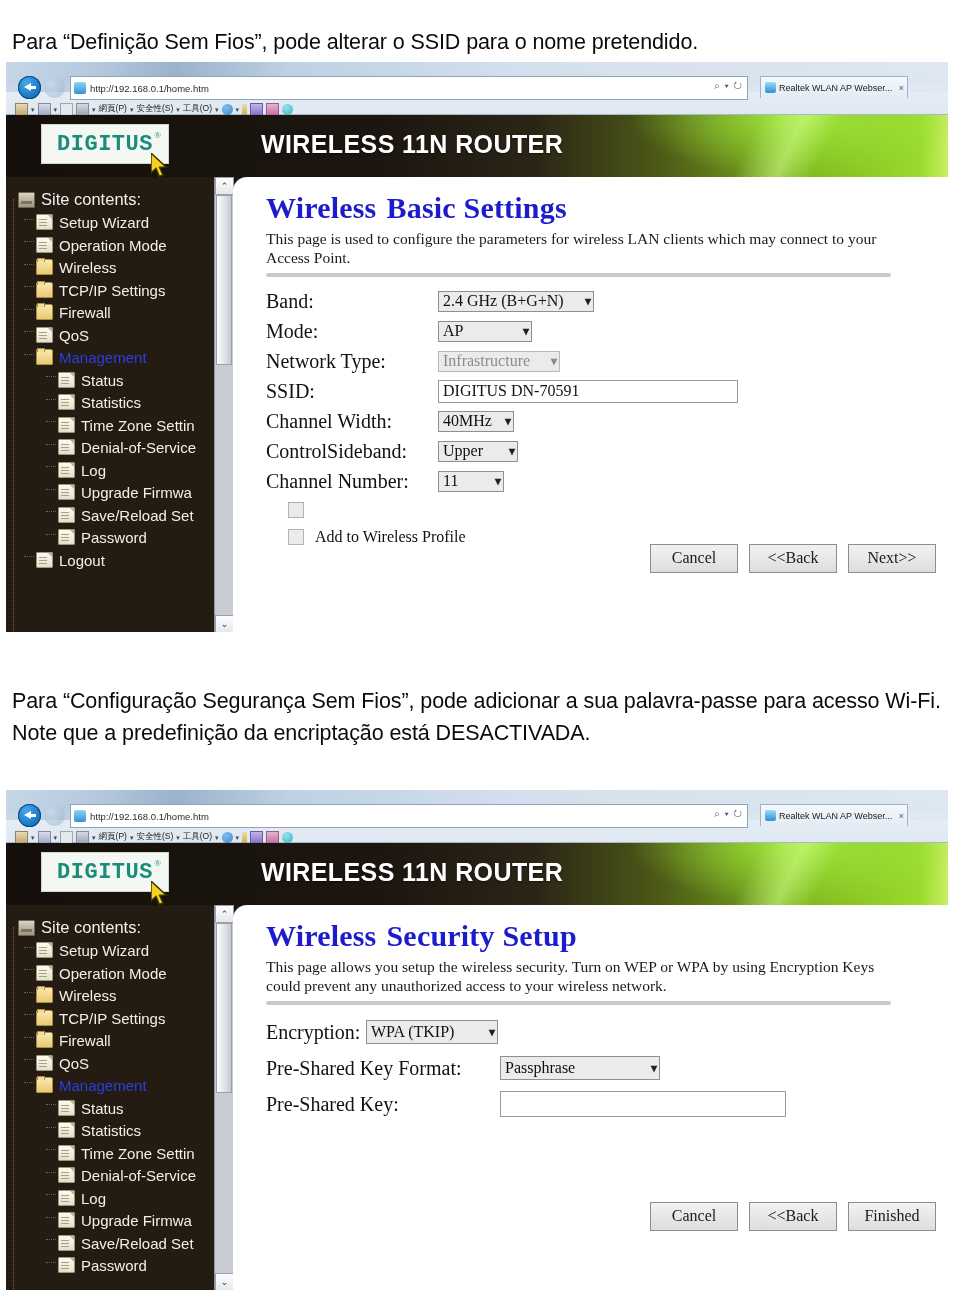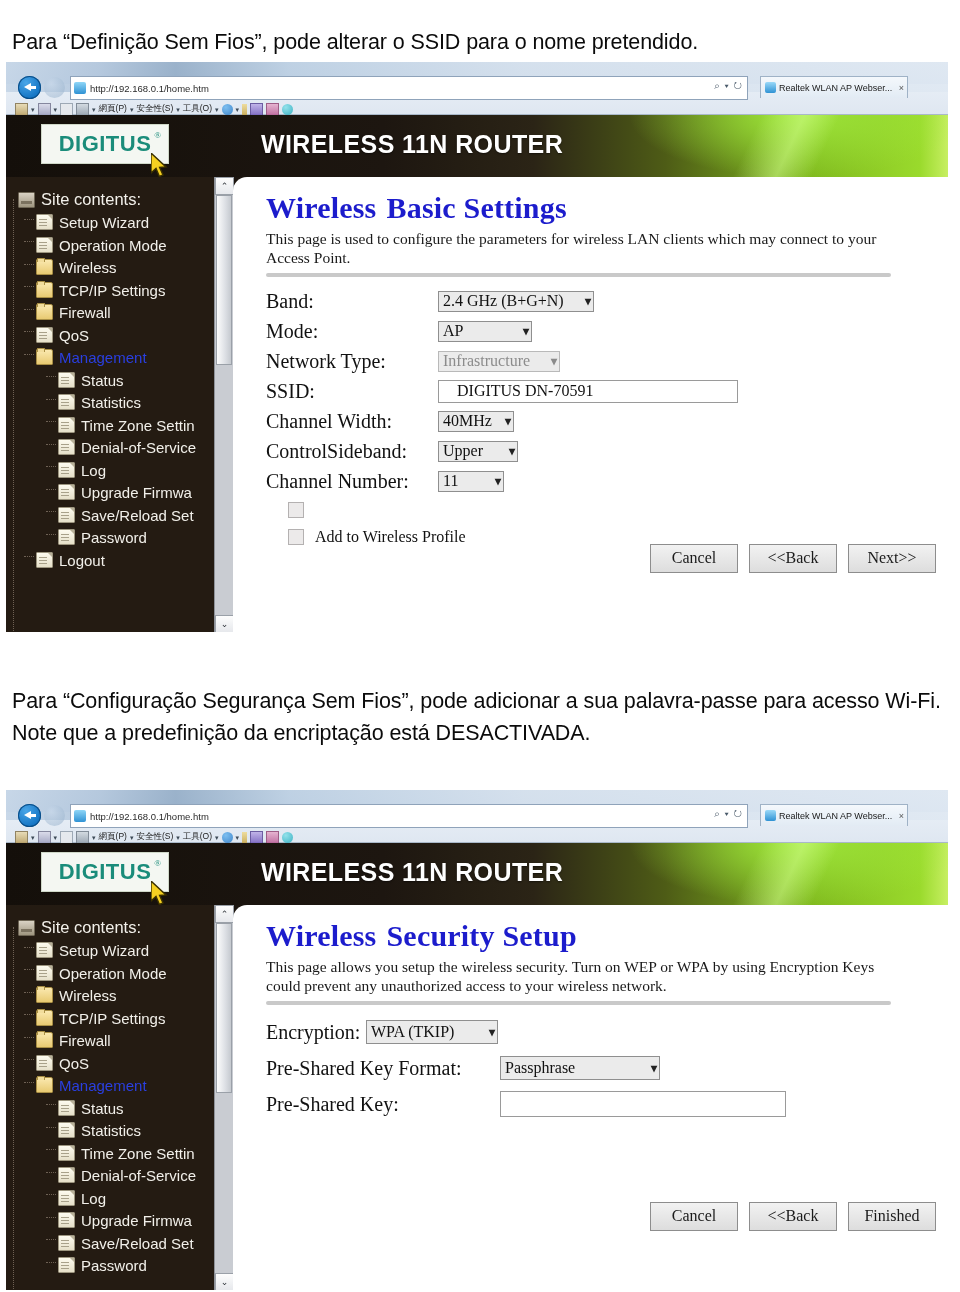--- a/index.html
+++ b/index.html
@@ -126,21 +126,21 @@
   .router-head:after{
     content:"";position:absolute;right:0;top:0;width:330px;height:62px;
     background:linear-gradient(115deg, rgba(255,255,255,0) 40%, rgba(210,255,140,.55) 52%, rgba(255,255,255,0) 62%);
   }
   .logo-box{
     position:absolute;left:35px;top:9px;width:126px;height:38px;
     background:#f4f7f2;border:1px solid #cfd8c8;
     display:flex;align-items:center;justify-content:center;
   }
   .logo-text{
-    font-family:Liberation Sans, sans-serif;font-weight:700;font-size:22px;
+    font-family:Liberation Mono, monospace;font-weight:700;font-size:22px;
     color:#1a8c7a;letter-spacing:.5px;
   }
   .logo-reg{
     position:absolute;right:7px;top:5px;font-size:9px;color:#1a8c7a;
     font-family:"Liberation Serif",serif;
   }
   .cursor{
     position:absolute;left:145px;top:38px;width:0;height:0;z-index:6;
   }
   .cursor svg{display:block;}
@@ -260,21 +260,21 @@
   }
   .fsel.disabled{color:#8c8c8c;border-color:#b9b9b9;background:#ebebeb;}
   .caret{
     margin-left:auto;padding-left:10px;font-size:12px;color:#222;line-height:1;
     font-family:"Liberation Sans", sans-serif;font-weight:700;
   }
   .fsel.disabled .caret{color:#8a8a8a;}
   .ftext{
     font-family:"Liberation Serif", serif;font-size:16px;color:#111;
     border:1px solid #9a9a9a;background:#fff;height:23px;
-    display:flex;align-items:center;padding:0 18px;box-sizing:border-box;
+    display:flex;align-items:center;padding:0 4px;box-sizing:border-box;
   }
   .cbrow{display:flex;align-items:center;height:27px;padding-left:22px;}
   .cbox{
     width:14px;height:14px;background:#eceaea;border:1px solid #b4b1b1;
     margin-right:11px;flex:0 0 auto;
   }
   .cblabel{font-family:"Liberation Serif", serif;font-size:16px;color:#111;}
 
   .btnrow{position:absolute;display:flex;gap:11px;}
   .btn{

